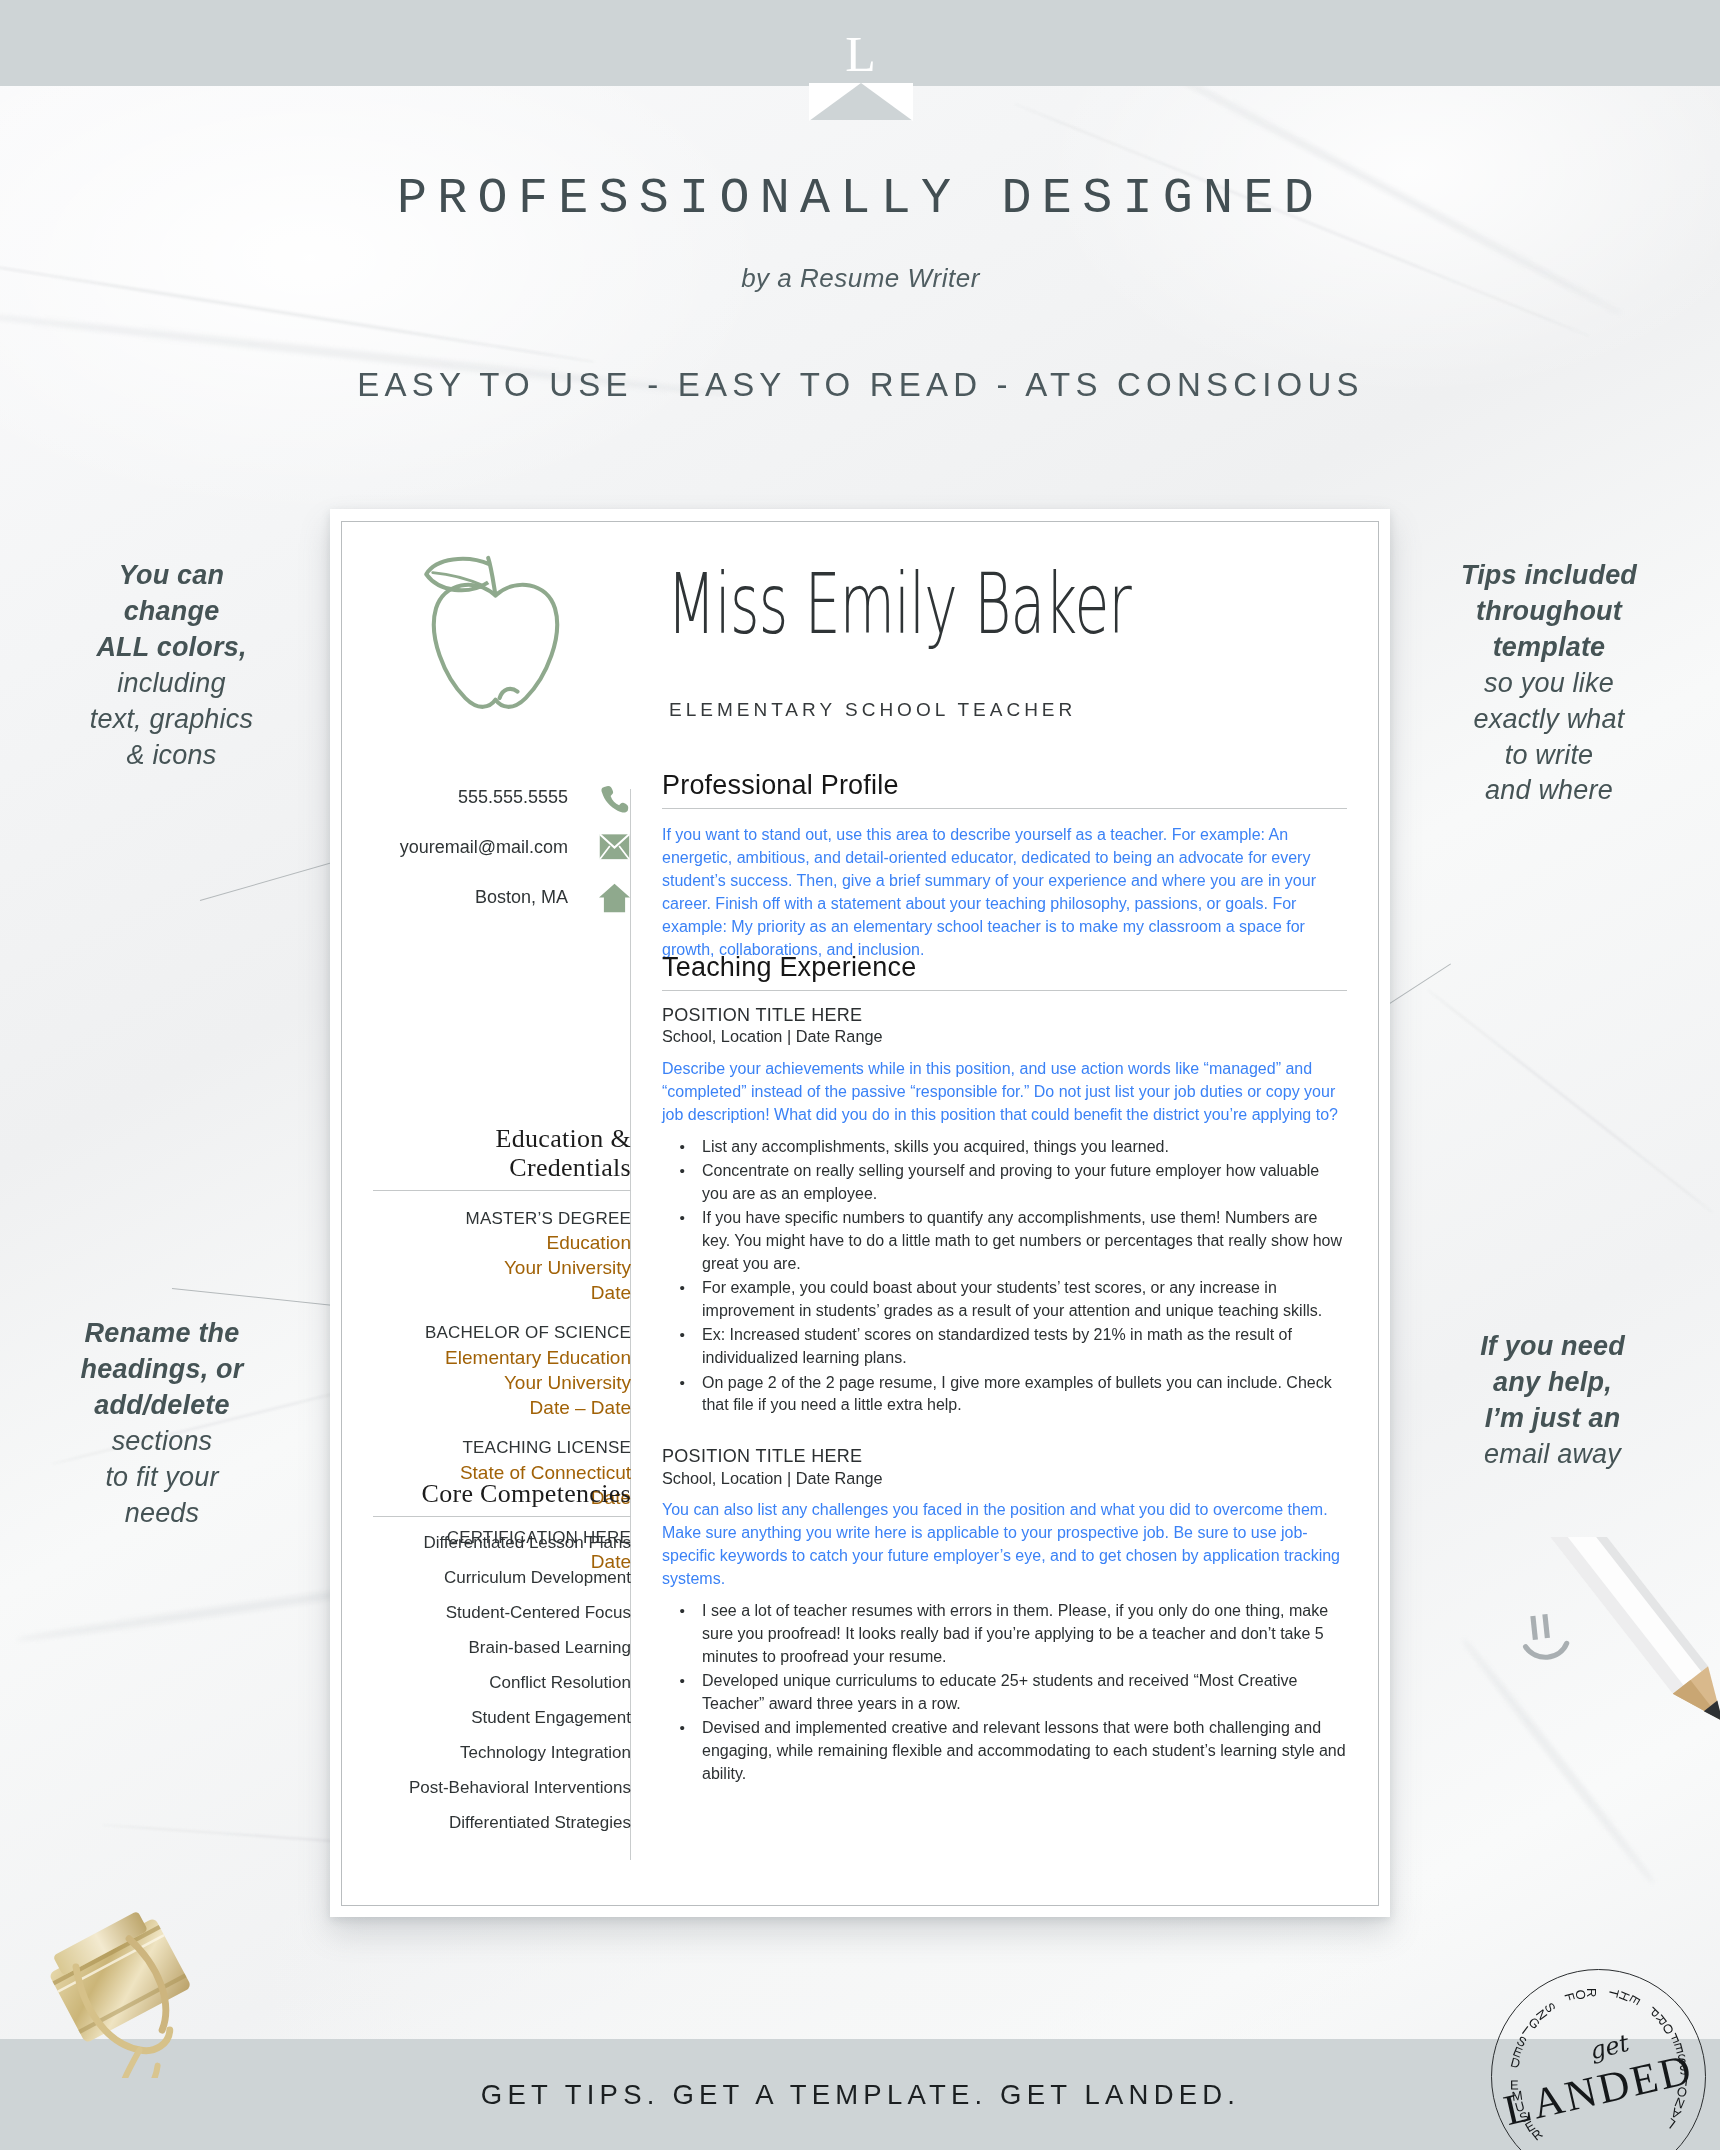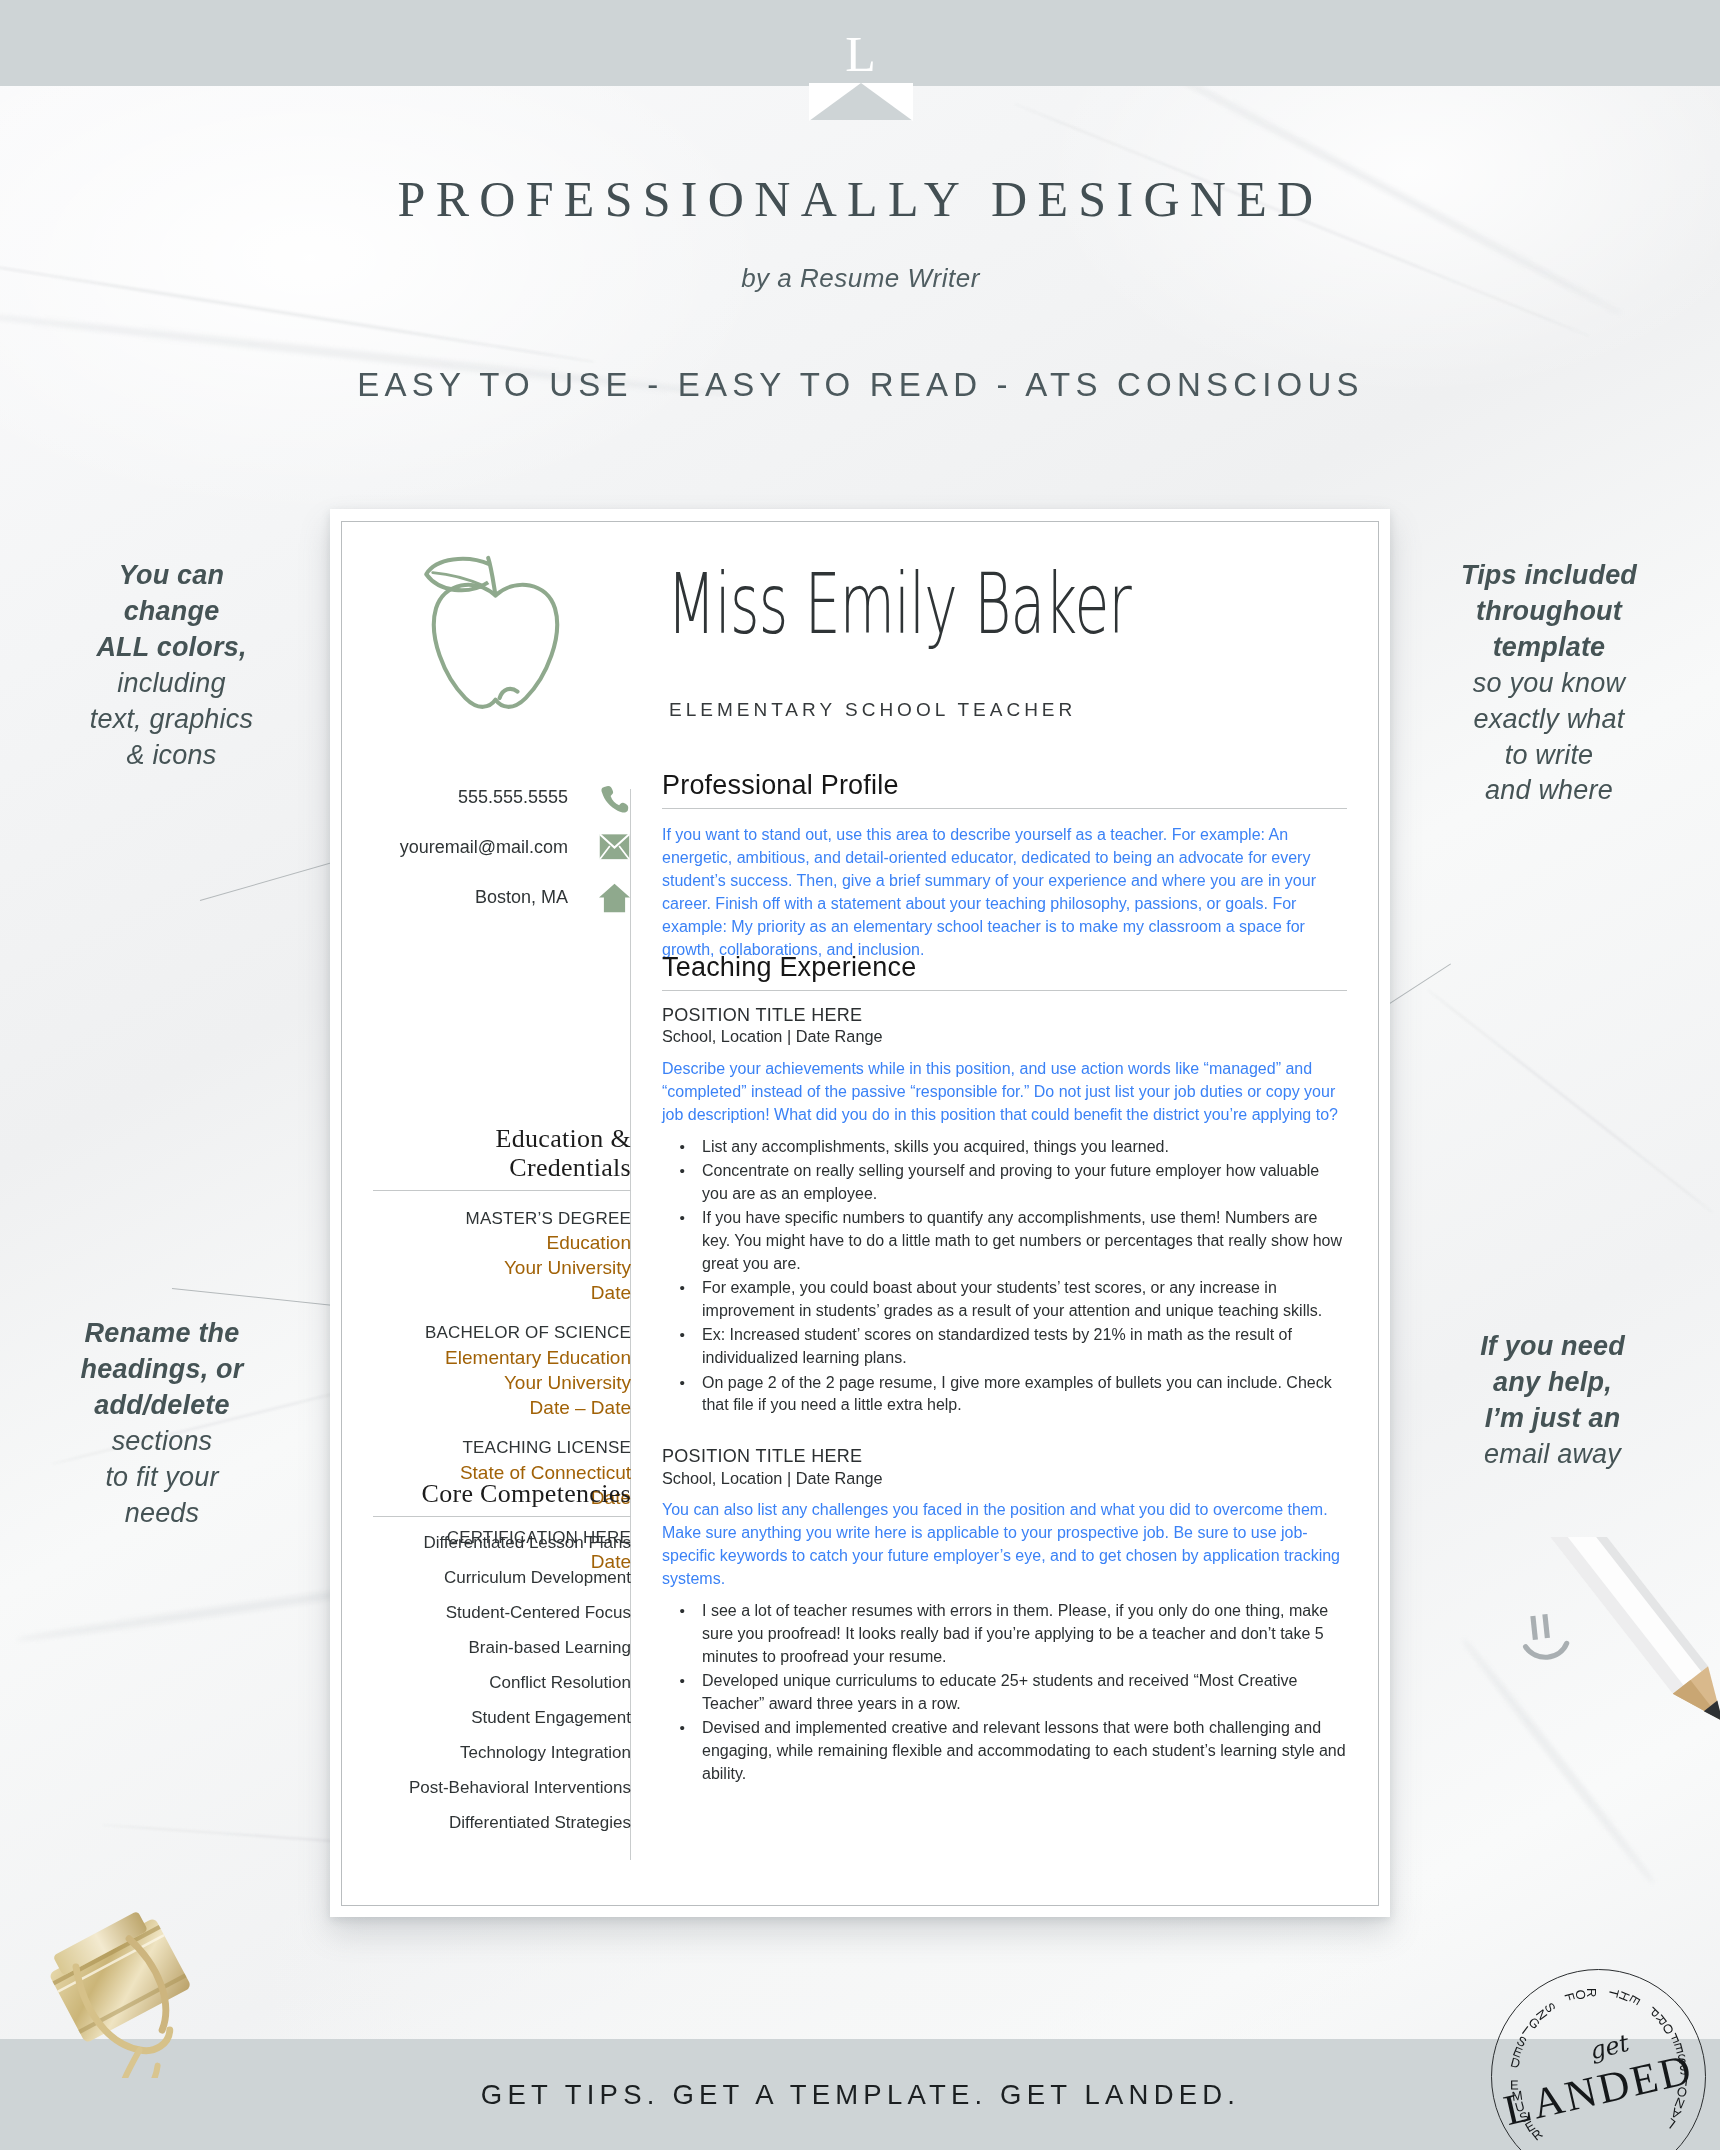--- a/index.html
+++ b/index.html
@@ -29,21 +29,21 @@
   }
   .ribbon .mono{
     position:absolute;left:0;right:0;top:29px;text-align:center;
     font-family:"Liberation Serif", serif;font-size:50px;color:#ffffff;line-height:1;
   }
 
   
   .h-main{
     position:absolute;left:0;right:0;top:170px;text-align:center;
     font-size:50px;letter-spacing:10.3px;color:#434f53;
-    font-family:Liberation Serif, serif;font-weight:400;
+    font-family:Liberation Mono, monospace;font-weight:400;
   }
   .h-sub{
     position:absolute;left:0;right:0;top:263px;text-align:center;
     font-size:26px;color:#4f5d61;font-style:italic;letter-spacing:0.5px;
   }
   .h-third{
     position:absolute;left:0;right:0;top:366px;text-align:center;
     font-size:33px;letter-spacing:5.2px;color:#4c595d;
   }
 
@@ -186,21 +186,21 @@
     <div>headings, or</div>
     <div>add/delete</div>
     <div style="font-weight: 400;">sections</div>
     <div style="font-weight: 400;">to fit your</div>
     <div style="font-weight: 400;">needs</div>
   </div>
 <div class="ann" id="ann-tr" style="left:1394px;top:558px;width:310px;">
     <div>Tips included</div>
     <div>throughout</div>
     <div>template</div>
-    <div style="font-weight: 400;">so you know</div>
+    <div style="font-weight: 400;">so you like</div>
     <div style="font-weight: 400;">exactly what</div>
     <div style="font-weight: 400;">to write</div>
     <div style="font-weight: 400;">and where</div>
   </div>
 <div class="ann" id="ann-br" style="left:1402px;top:1329px;width:301px;">
     <div>If you need</div>
     <div>any help,</div>
     <div>I’m just an</div>
     <div style="font-weight: 400; font-style: italic;">email away</div>
   </div>

